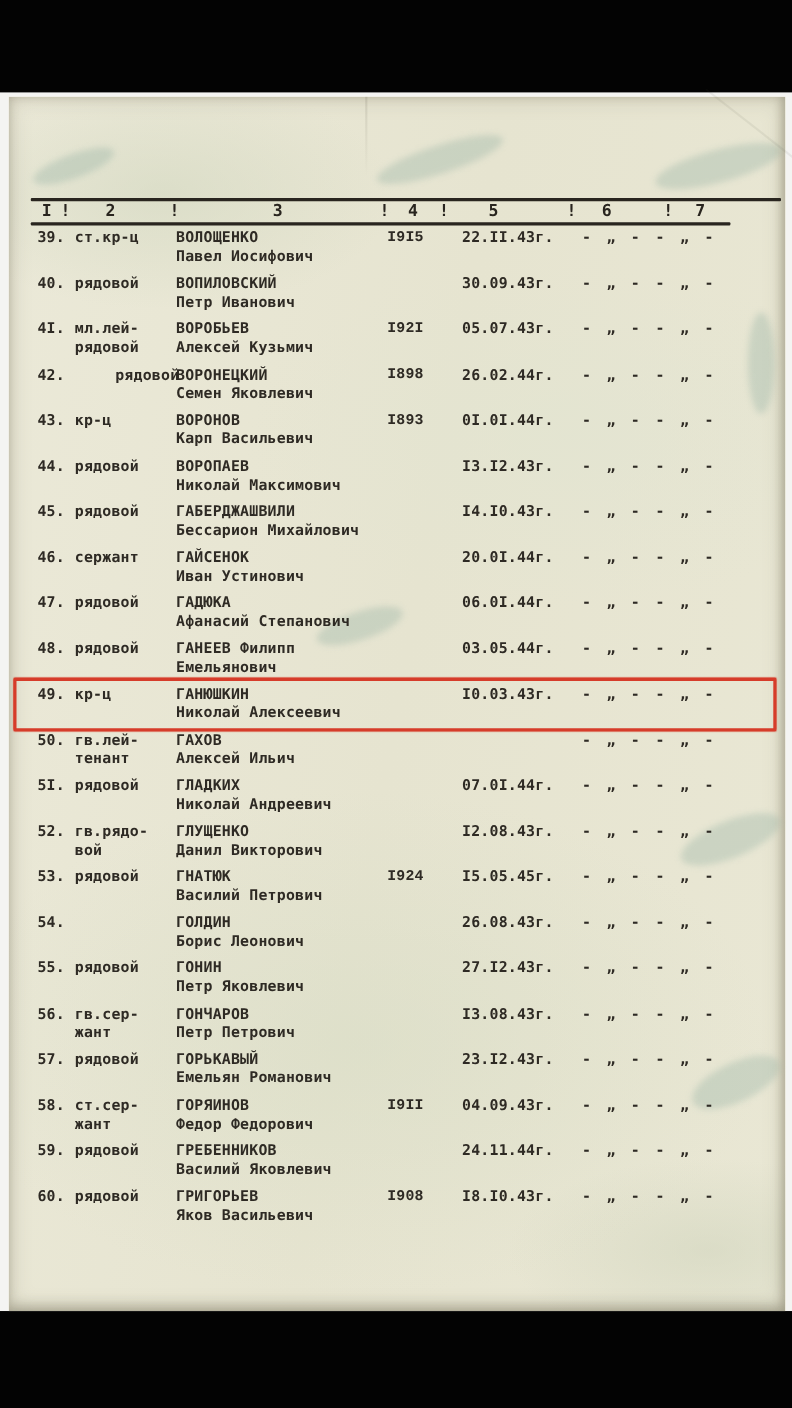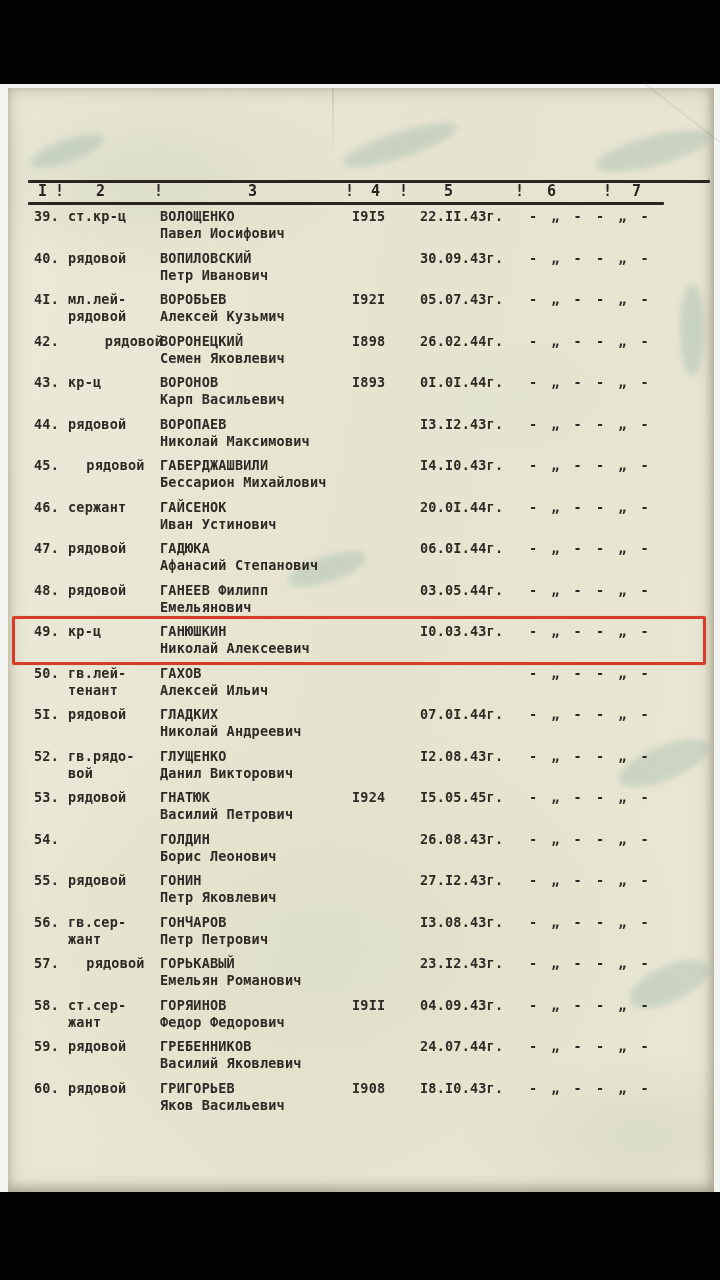--- a/index.html
+++ b/index.html
@@ -27,21 +27,21 @@
   .wm{position:absolute;border-radius:50%;filter:blur(3px);}
   .hdr-rule{position:absolute;height:3px;background:#29251f;border-radius:1px;}
   .hdr-cell{position:absolute;top:94px;font-size:15px;font-weight:700;color:#29251f;letter-spacing:.3px;}
   .rows-layer{position:absolute;left:0;top:120px;width:706px;}
   .trow{position:absolute;left:0;width:606px;height:41px;}
   .cell{position:absolute;top:0;font-size:13.5px;font-weight:700;color:#2e2a24;letter-spacing:.2px;line-height:17px;white-space:pre;}
   .c-num{left:26px;}
   .c-rank{left:60px;width:95px;white-space:pre-line;}
   .c-surname{left:152px;}
   .c-given{left:152px;top:17px;}
-  .c-year{left:344px;}
+  .c-year{left:344px;font-family:Liberation Mono, monospace;}
   .c-date{left:412px;}
   .c-m6{left:521px;letter-spacing:3px;}
   .c-m7{left:588px;letter-spacing:3px;}
   .highlight-box{
     position:absolute;left:4px;top:528px;width:688px;height:43px;
     border:3px solid #d63c2a;border-radius:2px;
     box-shadow:0 0 1px rgba(214,60,42,.6);
   }
 </style>
 </head>
@@ -135,21 +135,21 @@
       </div>
       <div class="trow" style="top: 207.5px;">
         <span class="cell c-num">44.</span>
         <span class="cell c-rank">рядовой</span>
         <span class="cell c-surname">ВОРОПАЕВ</span>
         <span class="cell c-given">Николай Максимович</span>
         <span class="cell c-date">I3.I2.43г.</span>
         <span class="cell c-m6">- „ -</span>
         <span class="cell c-m7">- „ -</span>
       </div>
-      <div class="trow" style="top: 249px; text-align: center;">
+      <div class="trow" style="top: 249px;">
         <span class="cell c-num">45.</span>
         <span class="cell c-rank">рядовой</span>
         <span class="cell c-surname">ГАБЕРДЖАШВИЛИ</span>
         <span class="cell c-given">Бессарион Михайлович</span>
         <span class="cell c-date">I4.I0.43г.</span>
         <span class="cell c-m6">- „ -</span>
         <span class="cell c-m7">- „ -</span>
       </div>
       <div class="trow" style="top: 290.5px;">
         <span class="cell c-num">46.</span>
@@ -245,21 +245,21 @@
       <div class="trow" style="top: 705.5px;">
         <span class="cell c-num">56.</span>
         <span class="cell c-rank">гв.сер-
 жант</span>
         <span class="cell c-surname">ГОНЧАРОВ</span>
         <span class="cell c-given">Петр Петрович</span>
         <span class="cell c-date">I3.08.43г.</span>
         <span class="cell c-m6">- „ -</span>
         <span class="cell c-m7">- „ -</span>
       </div>
-      <div class="trow" style="top: 747px; text-align: center;">
+      <div class="trow" style="top: 747px;">
         <span class="cell c-num">57.</span>
         <span class="cell c-rank">рядовой</span>
         <span class="cell c-surname">ГОРЬКАВЫЙ</span>
         <span class="cell c-given">Емельян Романович</span>
         <span class="cell c-date">23.I2.43г.</span>
         <span class="cell c-m6">- „ -</span>
         <span class="cell c-m7">- „ -</span>
       </div>
       <div class="trow" style="top: 788.5px;">
         <span class="cell c-num">58.</span>
@@ -270,21 +270,21 @@
         <span class="cell c-year">I9II</span>
         <span class="cell c-date">04.09.43г.</span>
         <span class="cell c-m6">- „ -</span>
         <span class="cell c-m7">- „ -</span>
       </div>
       <div class="trow" style="top: 830px;">
         <span class="cell c-num">59.</span>
         <span class="cell c-rank">рядовой</span>
         <span class="cell c-surname">ГРЕБЕННИКОВ</span>
         <span class="cell c-given">Василий Яковлевич</span>
-        <span class="cell c-date">24.07.44г.</span>
+        <span class="cell c-date">24.11.44г.</span>
         <span class="cell c-m6">- „ -</span>
         <span class="cell c-m7">- „ -</span>
       </div>
       <div class="trow" style="top: 871.5px;">
         <span class="cell c-num">60.</span>
         <span class="cell c-rank">рядовой</span>
         <span class="cell c-surname">ГРИГОРЬЕВ</span>
         <span class="cell c-given">Яков Васильевич</span>
         <span class="cell c-year">I908</span>
         <span class="cell c-date">I8.I0.43г.</span>

